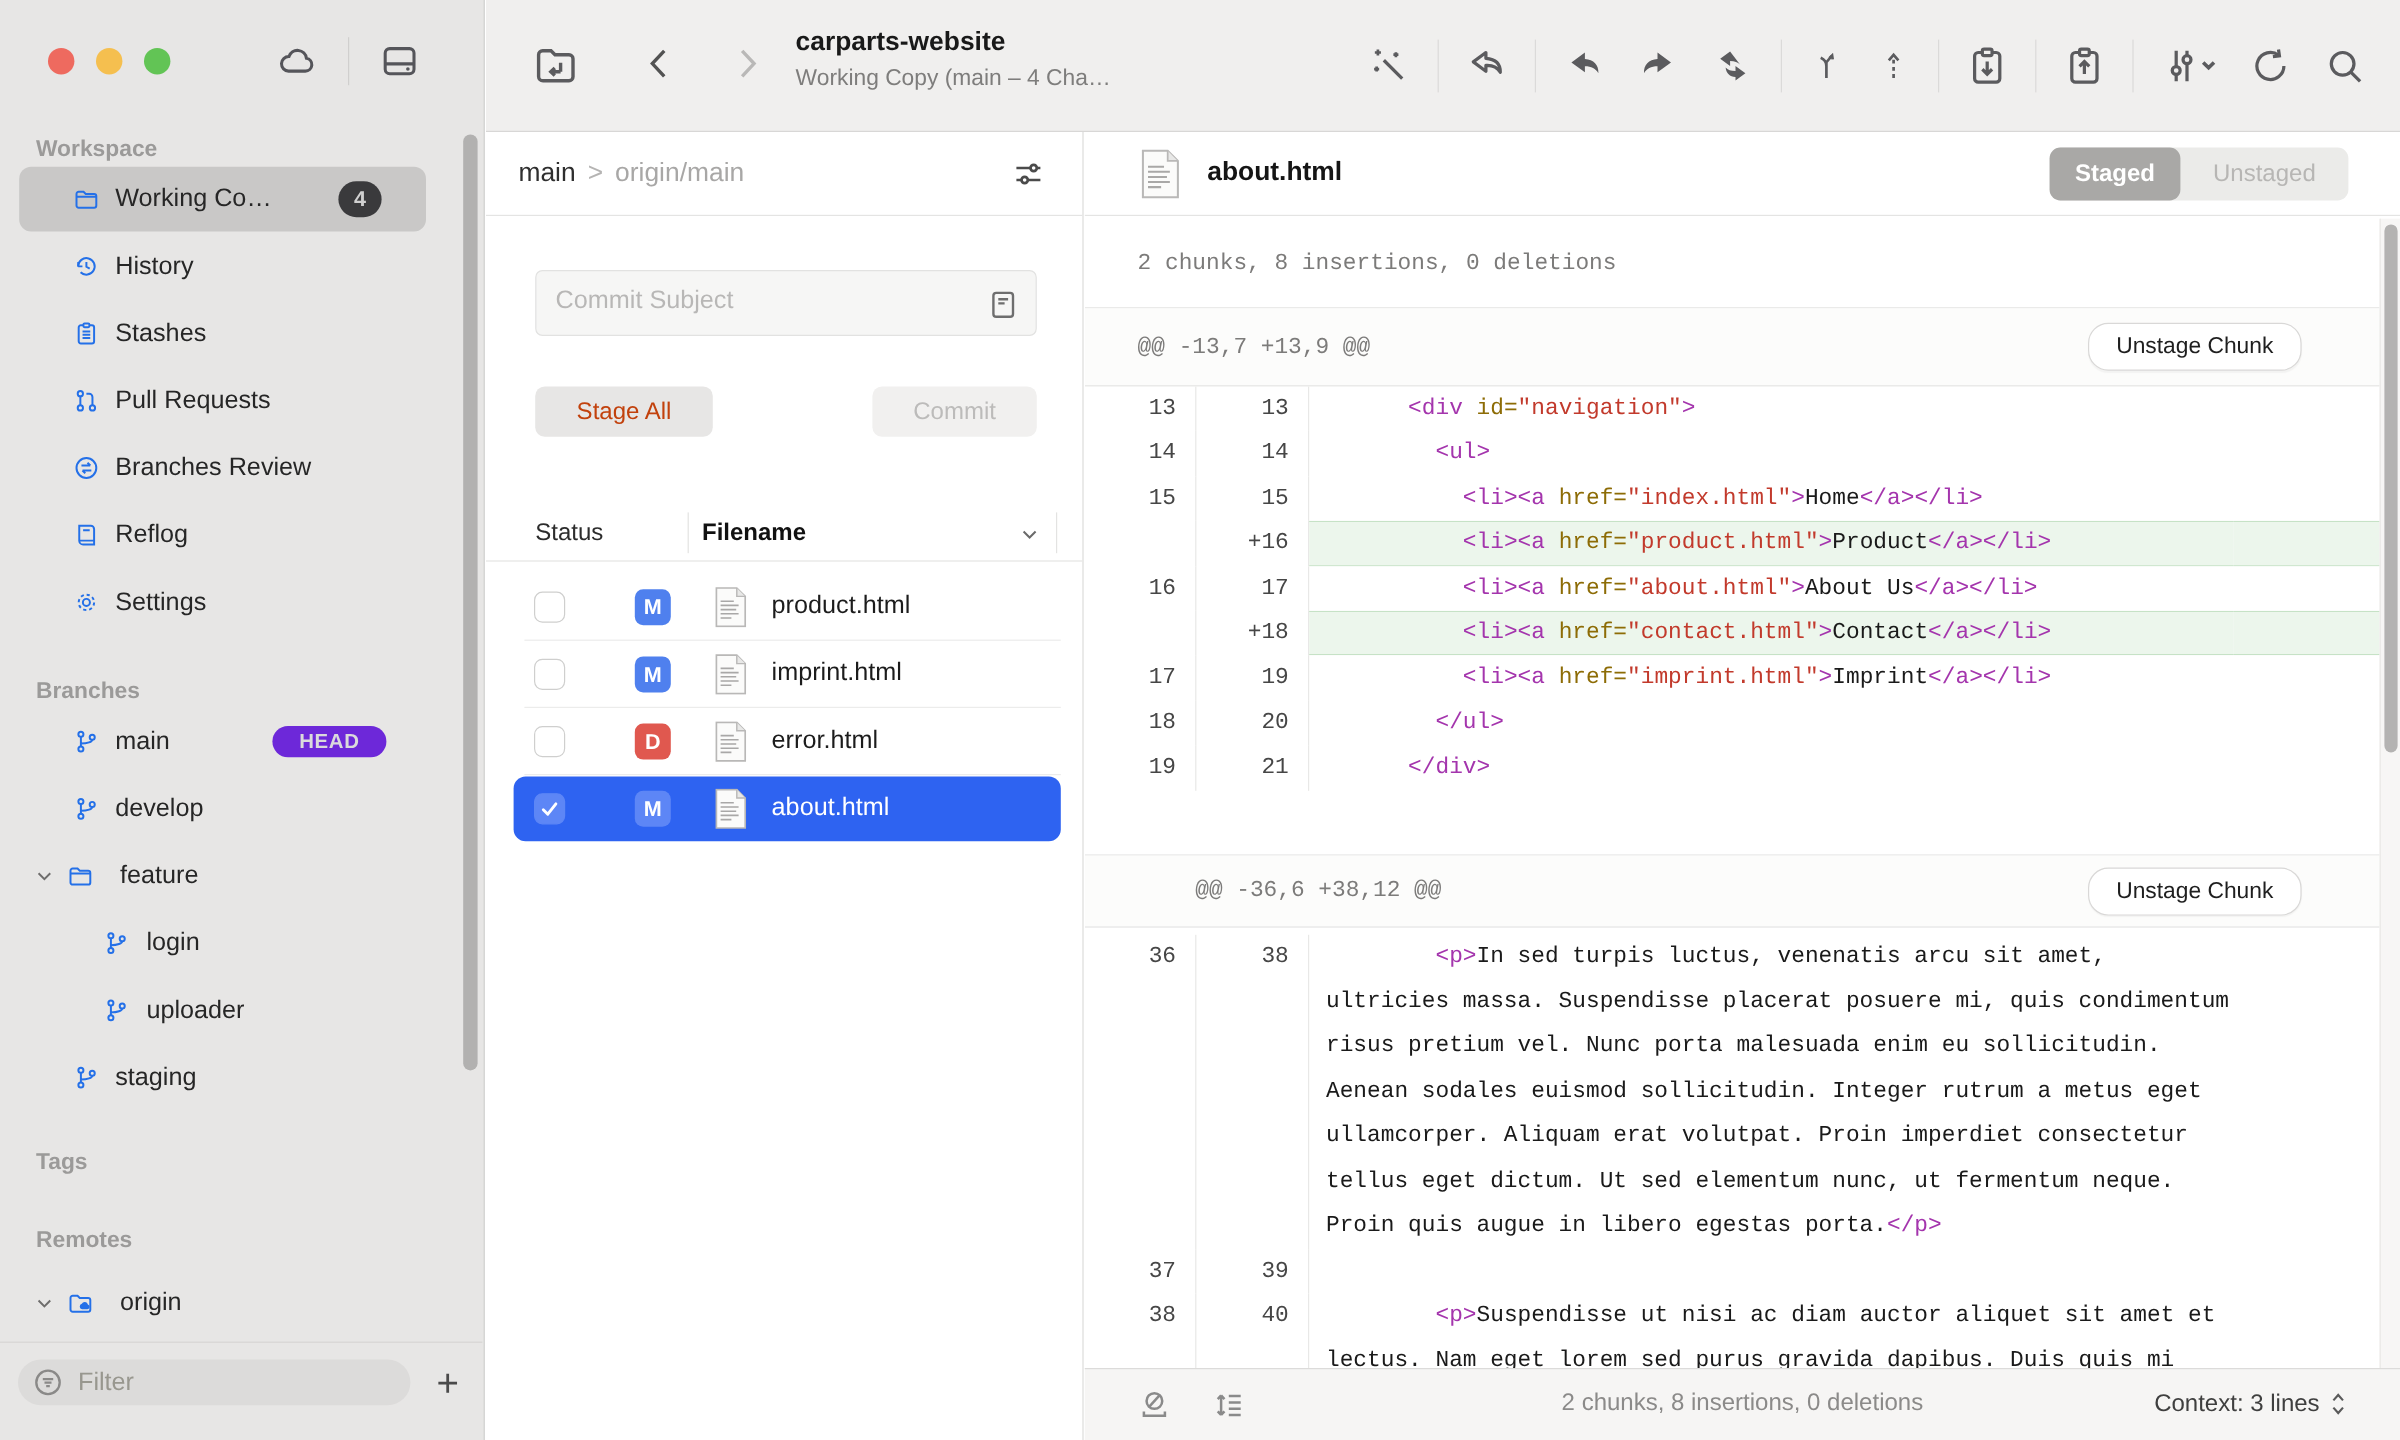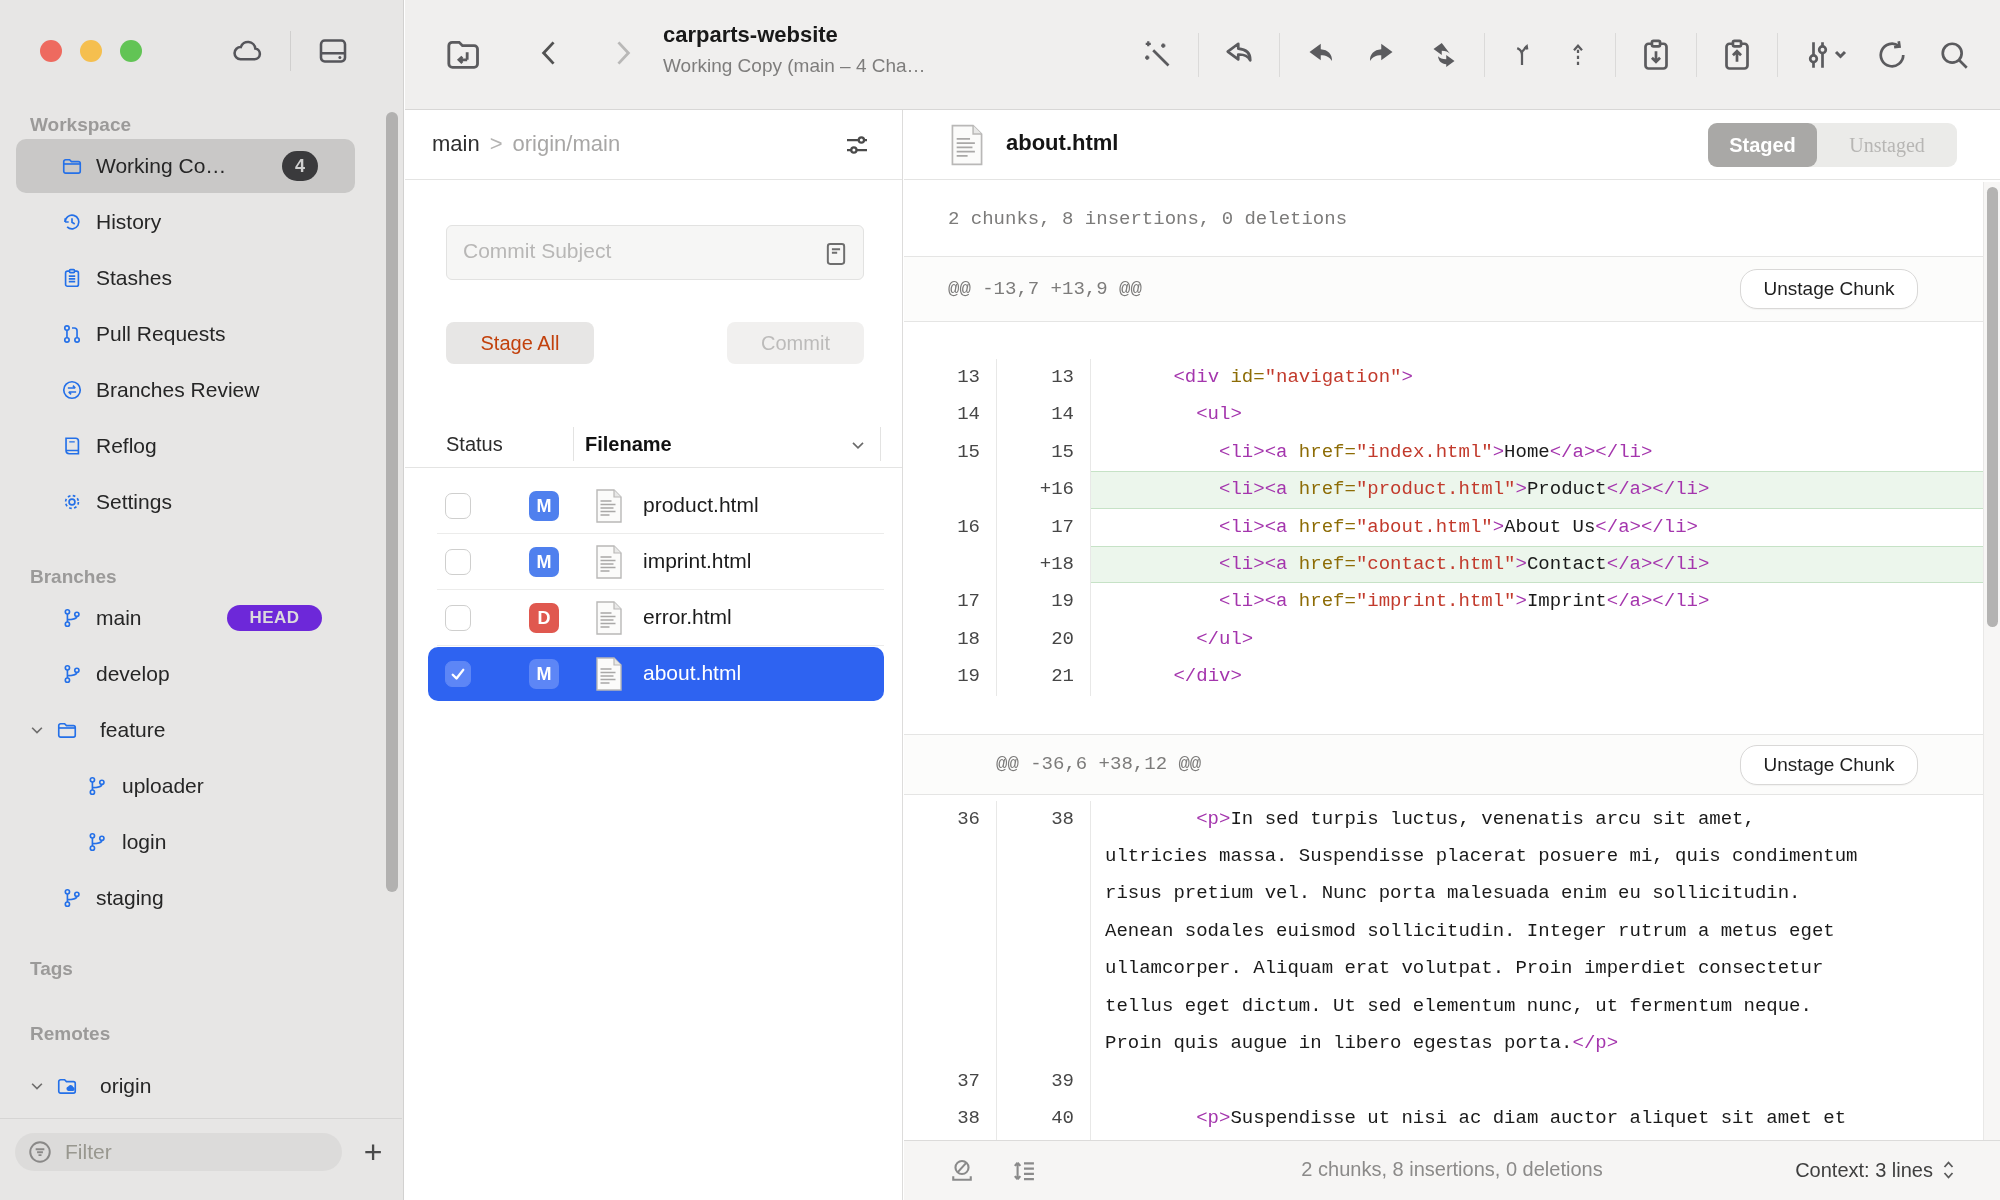--- a/index.html
+++ b/index.html
@@ -73,33 +73,33 @@
   .fname { position:absolute; left:238px; top:15px; font-size:21px; color:#1c1c1c; }
   .frow.sel .fname { color:#fff; }
 
   
   .diff-panel { position:absolute; left:904px; top:110px; right:0; bottom:0; background:#fff; }
   .dhead { position:absolute; left:0; right:0; top:0; height:70px; border-bottom:1px solid #e4e4e3; }
   .dhead .ficon2 { position:absolute; left:46px; top:14px; }
   .dhead .fn { position:absolute; left:102px; top:20px; font-size:22px; font-weight:700; color:#151515; }
   .seg { position:absolute; right:43px; top:13px; width:249px; height:44px; background:#ebebe9; border-radius:9px; display:flex; }
   .seg .on { width:109px; height:44px; border-radius:9px; background:#a9a8a6; color:#fff; font-size:20px; font-weight:600; display:flex; align-items:center; justify-content:center; }
-  .seg .off { flex:1; color:#b7b6b4; font-size:20px; display:flex; align-items:center; justify-content:center;font-family:Liberation Serif, serif; }
+  .seg .off { flex:1; color:#b7b6b4; font-size:20px; display:flex; align-items:center; justify-content:center; }
   .dbody { position:absolute; left:0; right:0; top:72px; bottom:60px; overflow:hidden; }
   .dcontent { position:absolute; left:0; right:17px; top:0; }
   .vtrack { position:absolute; right:0; top:0; bottom:0; width:17px; background:#f7f6f5; border-left:1px solid #e9e8e7; }
   .vthumb { position:absolute; left:3px; top:5px; width:11px; height:440px; border-radius:6px; background:#b4b3b2; }
   .mono { font-family:"Liberation Mono",monospace; }
   .dstats { height:75px; border-bottom:1px solid #e5e5e4; display:flex; align-items:center; }
   .dstats span { margin-left:44px; font-size:19px; color:#7c7b7a; }
   .chunk-band { position:relative; height:65px; background:#fcfcfb; border-bottom:1px solid #e5e5e4; display:flex; align-items:center; }
   .chunk-band .hh { margin-left:44px; font-size:19px; color:#7c7b7a; }
   .unstage { position:absolute; right:65px; top:12px; width:178px; height:40px; background:#fff; border:1px solid #d9d8d7; border-radius:17px; font-size:19px; color:#1f1f1f; display:flex; align-items:center; justify-content:center; box-shadow:0 1px 1px rgba(0,0,0,.04); }
   .codeblock { border-bottom:1px solid #e5e5e4; }
-  .codeblock.c1 { padding-bottom:38px;margin-top:37px; }
+  .codeblock.c1 { padding-bottom:53px; }
   .codeblock.c2 { padding-top:6px; border-bottom:none; }
   .dline { display:flex; }
   .gut { width:93px; flex:none; text-align:right; padding-right:16px; font-size:19px; line-height:37.4px; color:#464646; border-right:1px solid #e8e8e7; }
   .gut.g2 { width:94px; }
   .code { flex:none; width:770px; padding-left:14px; font-size:19px; line-height:37.4px; white-space:pre-wrap; overflow-wrap:break-word; color:#1a1a1a; min-height:37.4px; }
   .dline .fill { flex:1; }
   .dline.add .code, .dline.add .fill { background:#ecf6ec; box-shadow:inset 0 1px 0 #c6e2c6, inset 0 -1px 0 #c6e2c6; }
   .seg-tag { color:#a435ad; } .seg-attr { color:#8d6c06; } .seg-str { color:#c23a2c; } .seg-txt { color:#1a1a1a; } .seg-p { color:#1a1a1a; }
   .dfoot { position:absolute; left:0; right:0; bottom:0; height:60px; background:#f6f5f4; border-top:1px solid #dcdbda; }
   .dfoot .ic1 { position:absolute; left:44px; top:16px; color:#8a8a8a; }
@@ -248,32 +248,32 @@
           </div>
           <div class="sb-row sub">
             <span class="sb-ic">
               <svg width="22" height="22" viewBox="0 0 24 24" fill="none" stroke="currentColor" stroke-width="1.8">
                 <circle cx="7" cy="5.3" r="2.3"></circle>
                 <circle cx="7" cy="18.7" r="2.3"></circle>
                 <circle cx="17.3" cy="8" r="2.3"></circle>
                 <path d="M7 7.6v8.8M7 13.8c6 0 10.3-1.6 10.3-3.5"></path>
               </svg>
             </span>
-            <span class="sb-label">uploader</span>
+            <span class="sb-label">login</span>
           </div>
           <div class="sb-row sub">
             <span class="sb-ic">
               <svg width="22" height="22" viewBox="0 0 24 24" fill="none" stroke="currentColor" stroke-width="1.8">
                 <circle cx="7" cy="5.3" r="2.3"></circle>
                 <circle cx="7" cy="18.7" r="2.3"></circle>
                 <circle cx="17.3" cy="8" r="2.3"></circle>
                 <path d="M7 7.6v8.8M7 13.8c6 0 10.3-1.6 10.3-3.5"></path>
               </svg>
             </span>
-            <span class="sb-label">login</span>
+            <span class="sb-label">uploader</span>
           </div>
           <div class="sb-row">
             <span class="sb-ic">
               <svg width="22" height="22" viewBox="0 0 24 24" fill="none" stroke="currentColor" stroke-width="1.8">
                 <circle cx="7" cy="5.3" r="2.3"></circle>
                 <circle cx="7" cy="18.7" r="2.3"></circle>
                 <circle cx="17.3" cy="8" r="2.3"></circle>
                 <path d="M7 7.6v8.8M7 13.8c6 0 10.3-1.6 10.3-3.5"></path>
               </svg>
             </span>

